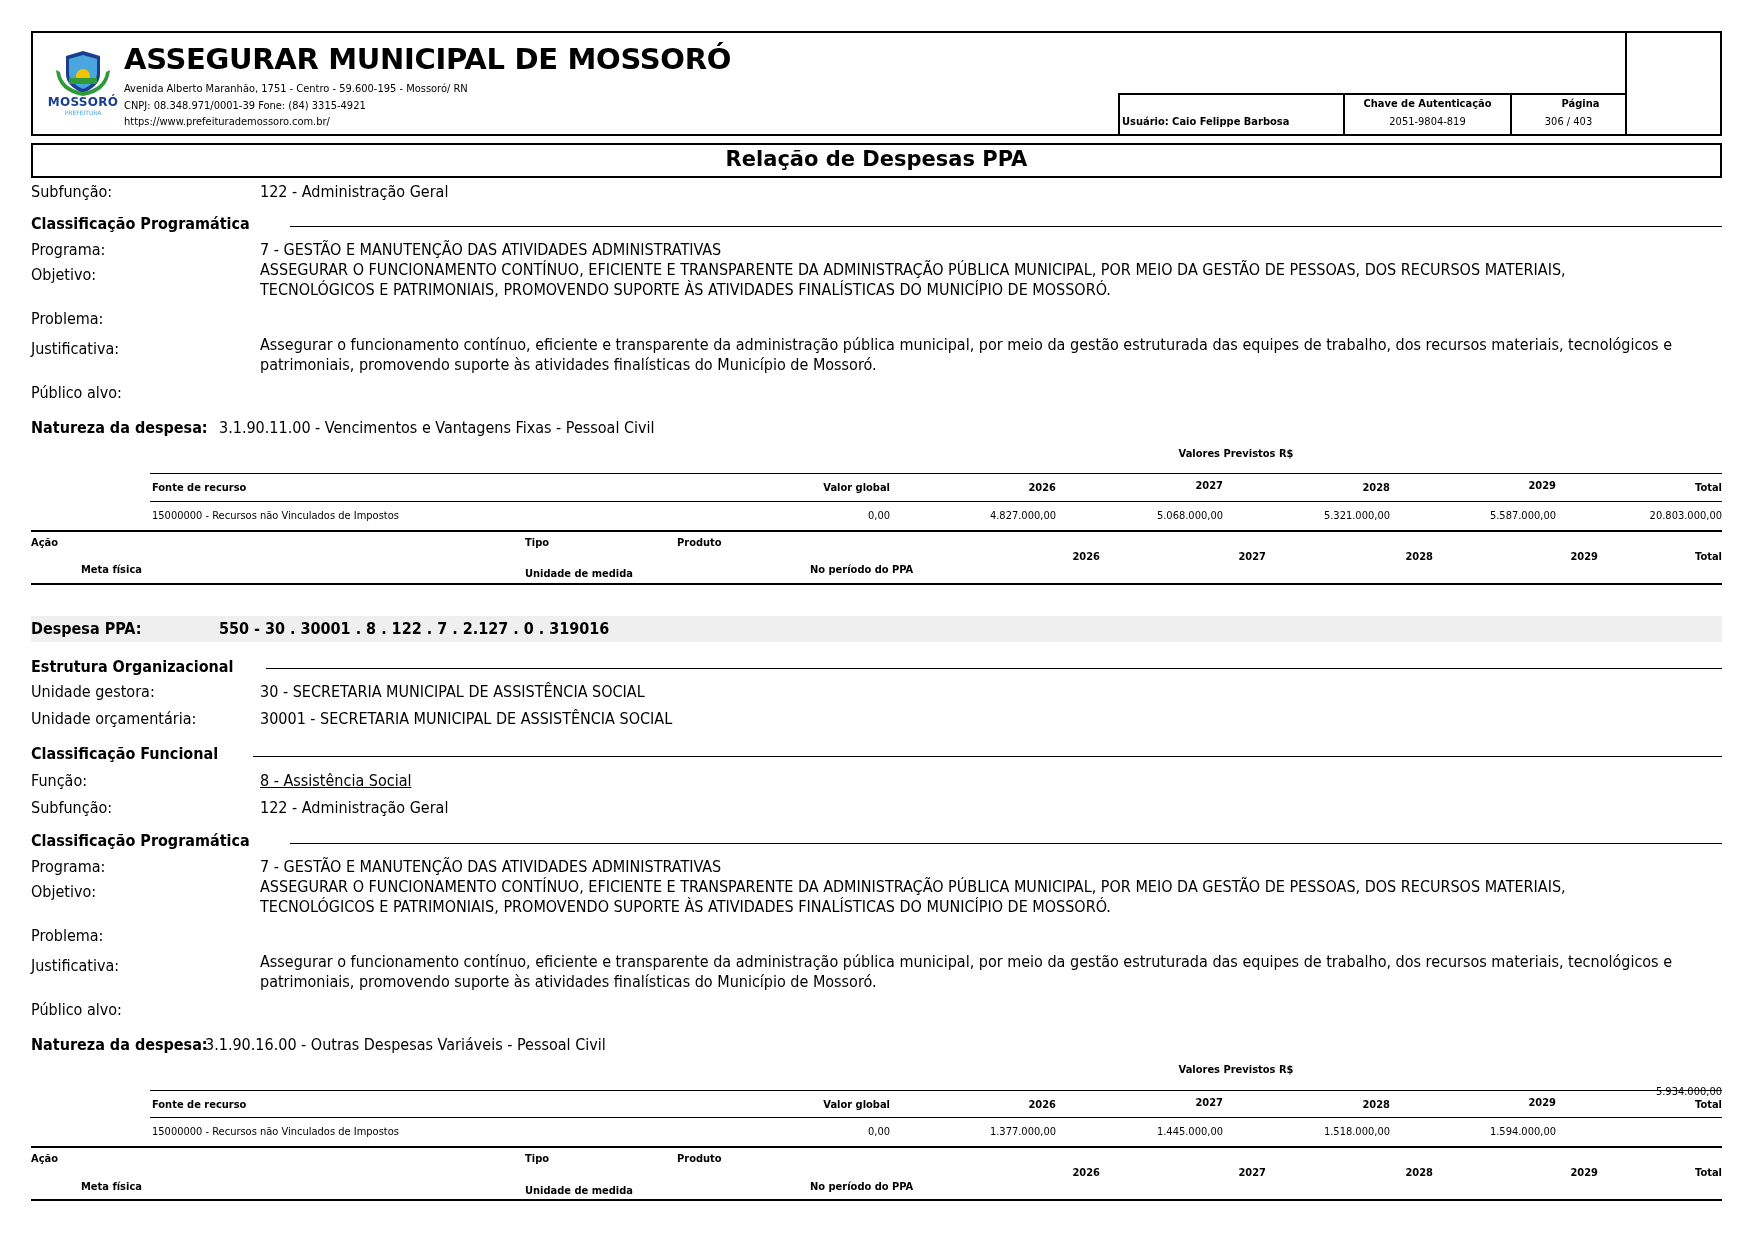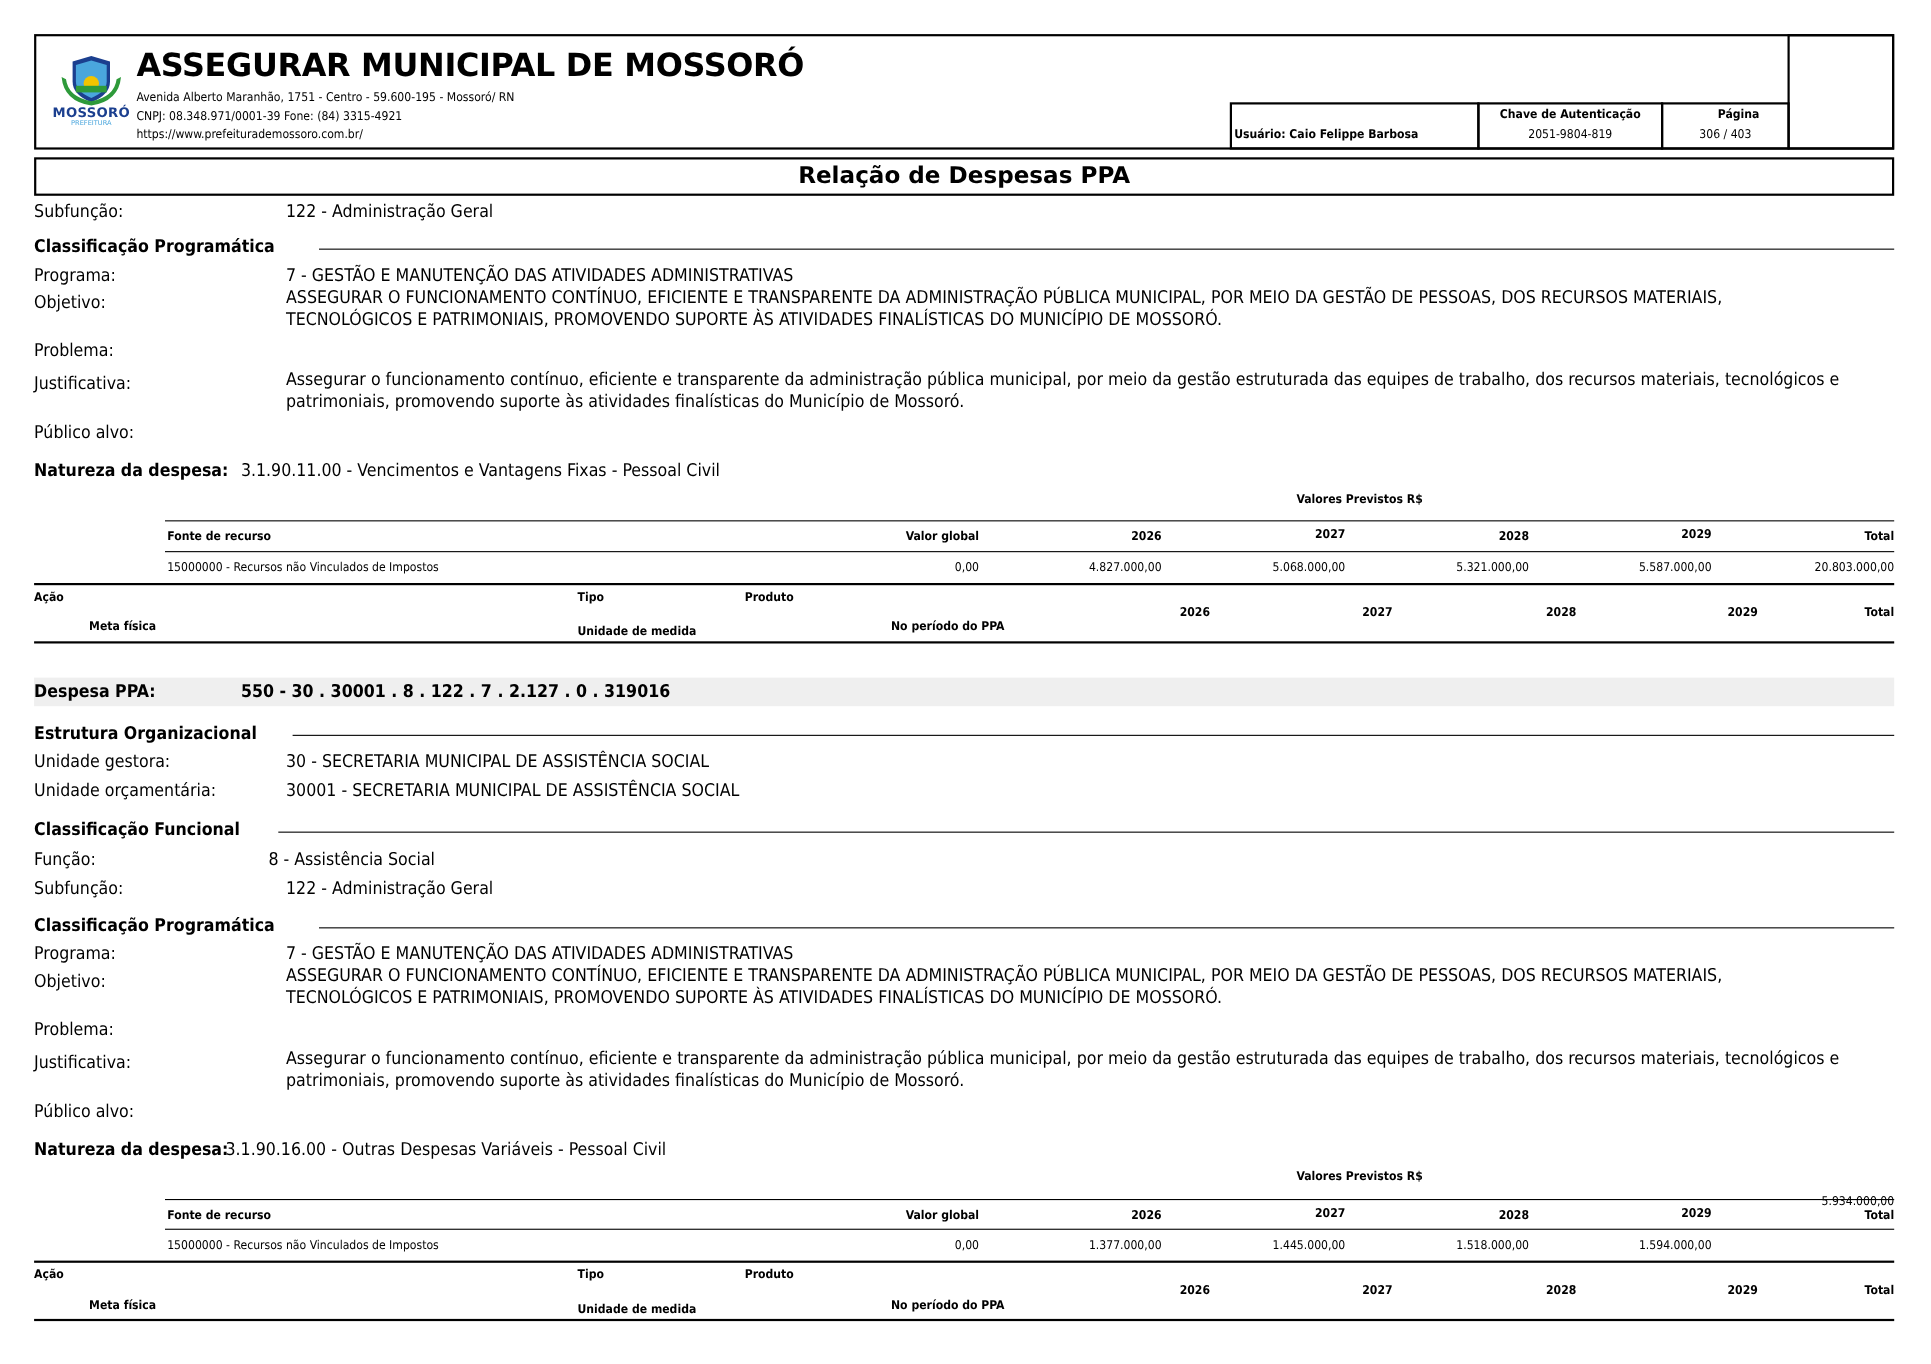--- a/index.html
+++ b/index.html
@@ -114,21 +114,21 @@
 <div class="abs f16 b" style="left:31px;top:657px;">Estrutura Organizacional</div>
 <div class="hline" style="left:266px;top:668px;width:1456px;"></div>
 <div class="abs f16" style="left:31px;top:682px;">Unidade gestora:</div>
 <div class="abs f16" style="left:260px;top:682px;">30 - SECRETARIA MUNICIPAL DE ASSISTÊNCIA SOCIAL</div>
 <div class="abs f16" style="left:31px;top:709px;">Unidade orçamentária:</div>
 <div class="abs f16" style="left:260px;top:709px;">30001 - SECRETARIA MUNICIPAL DE ASSISTÊNCIA SOCIAL</div>
 
 <div class="abs f16 b" style="left:31px;top:744px;">Classificação Funcional</div>
 <div class="hline" style="left:253px;top:756px;width:1469px;"></div>
 <div class="abs f16" style="left:31px;top:771px;">Função:</div>
-<div class="abs f16" style="left:244px;top:771px;">8 - Assistência Social</div>
+<div class="abs f16" style="left:260px;top:771px;text-decoration:underline;">8 - Assistência Social</div>
 <div class="abs f16" style="left:31px;top:798px;">Subfunção:</div>
 <div class="abs f16" style="left:260px;top:798px;">122 - Administração Geral</div>
 
 <div class="abs f16 b" style="left:31px;top:831px;">Classificação Programática</div>
 <div class="hline" style="left:290px;top:843px;width:1432px;"></div>
 <div class="abs f16" style="left:31px;top:857px;">Programa:</div>
 <div class="abs f16" style="left:260px;top:857px;">7 - GESTÃO E MANUTENÇÃO DAS ATIVIDADES ADMINISTRATIVAS</div>
 <div class="abs f16" style="left:31px;top:882px;">Objetivo:</div>
 <div class="abs f16" style="left:260px;top:877px;">ASSEGURAR O FUNCIONAMENTO CONTÍNUO, EFICIENTE E TRANSPARENTE DA ADMINISTRAÇÃO PÚBLICA MUNICIPAL, POR MEIO DA GESTÃO DE PESSOAS, DOS RECURSOS MATERIAIS,</div>
 <div class="abs f16" style="left:260px;top:897px;">TECNOLÓGICOS E PATRIMONIAIS, PROMOVENDO SUPORTE ÀS ATIVIDADES FINALÍSTICAS DO MUNICÍPIO DE MOSSORÓ.</div>

